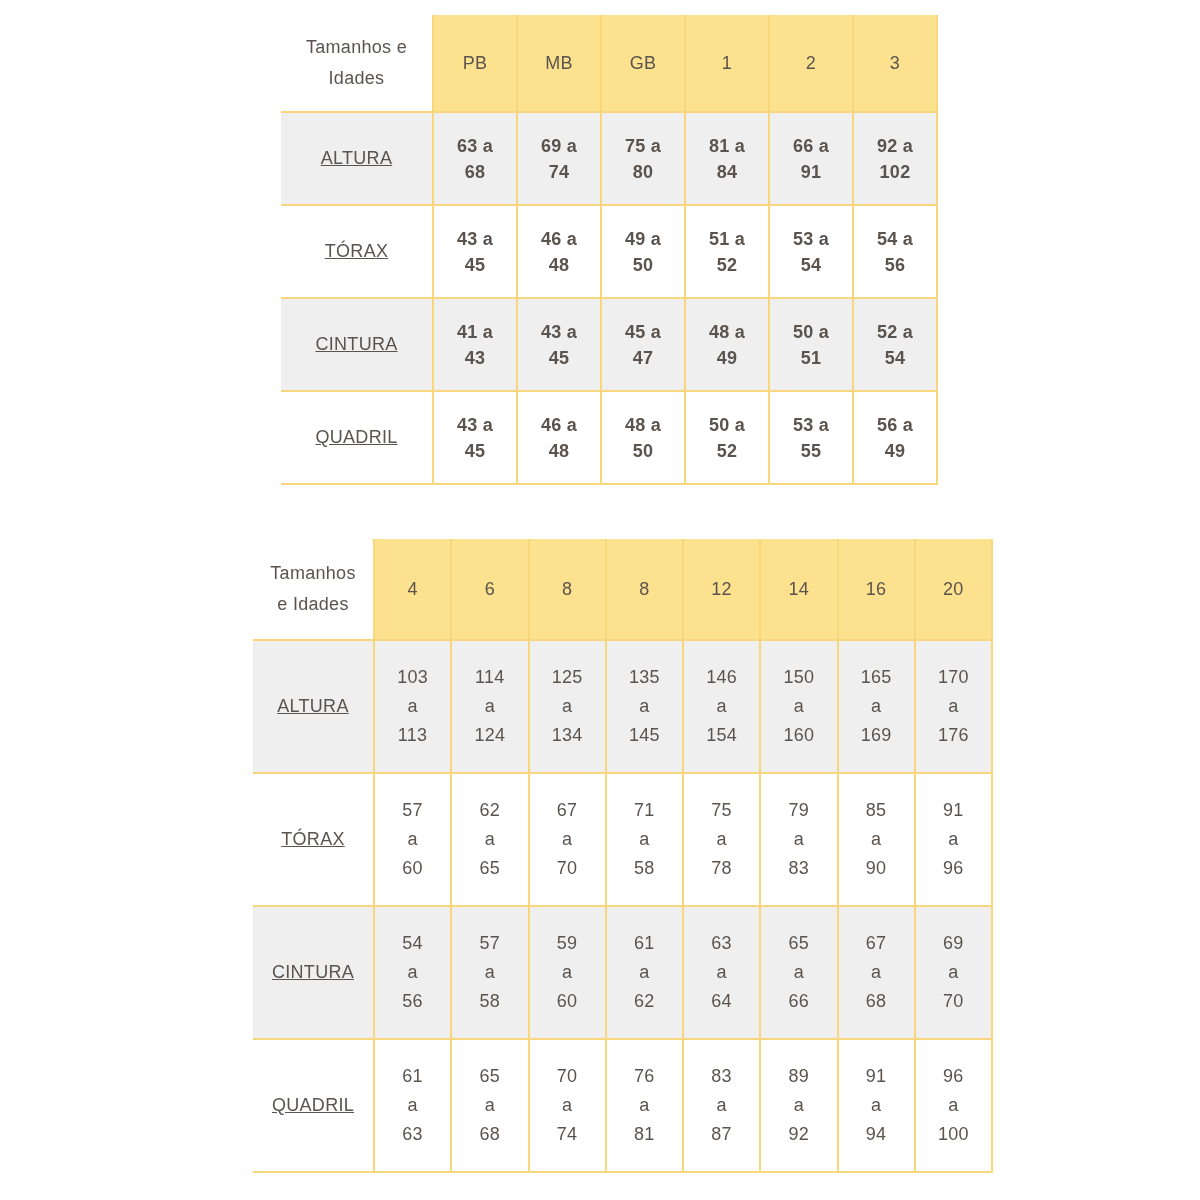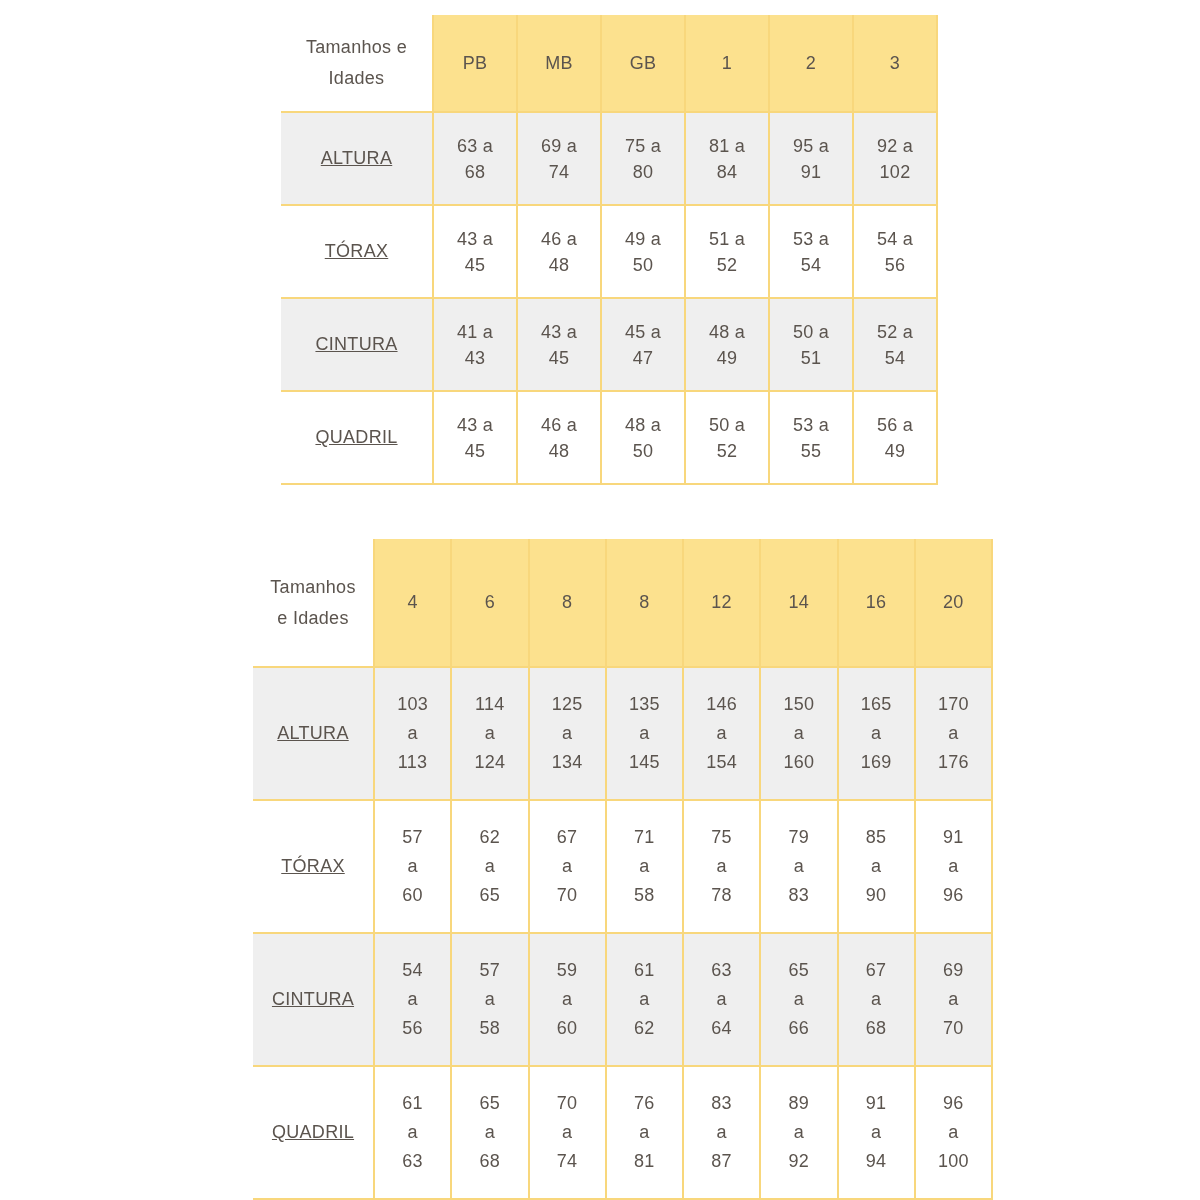--- a/index.html
+++ b/index.html
@@ -53,26 +53,26 @@
   tbody th { border-left: none; background: transparent; text-decoration: underline; }
   td { white-space: pre-line; }
   tbody tr:nth-child(odd)  { background: var(--row-alt-fill); }
   tbody tr:nth-child(even) { background: var(--row-fill); }
 
   
   table.t1 { left: 265px; top: 15px; width: 657px; }
   .t1 th:first-child { width: 152px; }
   .t1 thead tr { height: 97px; }
   .t1 tbody tr { height: 93px; }
-  .t1 td { line-height: 26px; }
+  .t1 td { line-height: 26px; font-weight: bold; }
 
   
   table.t2 { left: 237px; top: 539px; width: 740px; }
   .t2 th:first-child { width: 121px; }
-  .t2 thead tr { height: 128px; }
+  .t2 thead tr { height: 101px; }
   .t2 tbody tr { height: 133px; }
   .t2 td { line-height: 29px; }
 </style>
 </head>
 <body>
 
 <div class="canvas">
   <table class="t1">
       <thead>
         <tr>
@@ -90,21 +90,21 @@
         <tr>
           <th>ALTURA</th>
           <td>63 a
 68</td>
           <td>69 a
 74</td>
           <td>75 a
 80</td>
           <td>81 a
 84</td>
-          <td>95 a
+          <td>66 a
 91</td>
           <td>92 a
 102</td>
         </tr>
         <tr>
           <th>TÓRAX</th>
           <td>43 a
 45</td>
           <td>46 a
 48</td>

